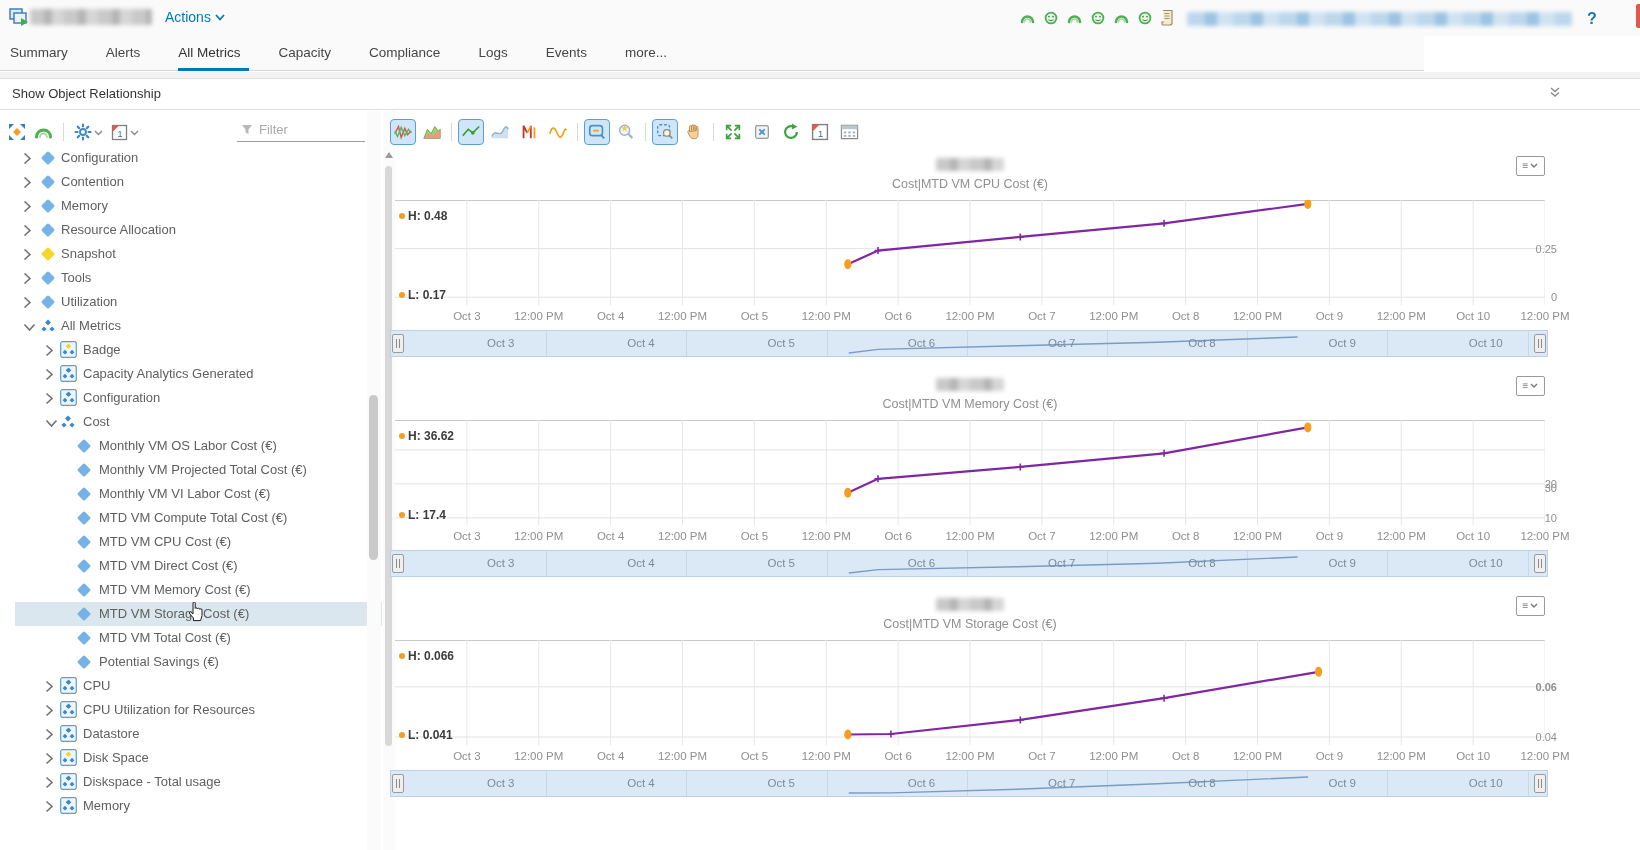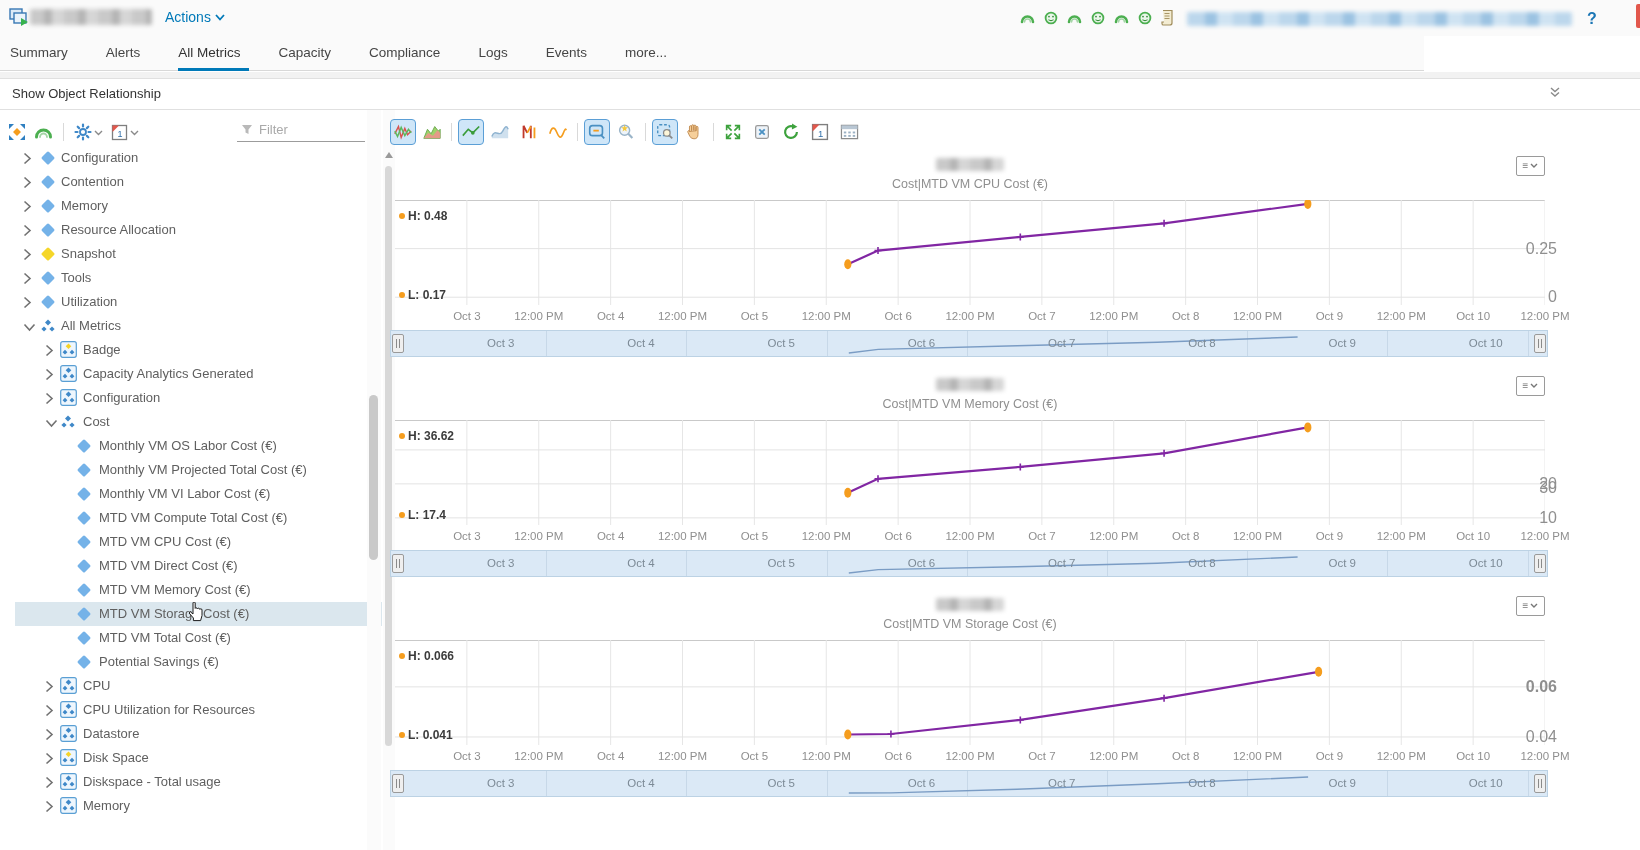--- a/index.html
+++ b/index.html
@@ -68,21 +68,21 @@
   .plot{position:absolute;left:0;top:50px;width:1150px;height:105px;}
   .plot-svg{position:absolute;left:0;top:0;}
   .vg{stroke:#e6e6e6;stroke-width:1;}
   .hg{stroke:#e3e3e3;stroke-width:1;}
   .tb{stroke:#c9c9c9;stroke-width:1;}
   .series{fill:none;stroke:#8126a3;stroke-width:2.2;}
   .dot{fill:#f59d1e;}
   .cross{stroke:#8126a3;stroke-width:1.6;fill:none;}
   .hl{position:absolute;left:4px;display:flex;align-items:center;gap:3px;color:#3c3c3c;font-size:12px;font-weight:bold;}
   .hl .b{width:6px;height:6px;border-radius:50%;background:#f59d1e;}
-  .ytick{position:absolute;right:-12px;transform:translateY(-50%);color:#8f8f8f;font-size:16px;padding-left:7px;}
+  .ytick{position:absolute;right:-12px;transform:translateY(-50%);color:#8f8f8f;font-size:11px;padding-left:7px;}
   .xticks{position:absolute;left:0;top:160px;width:1150px;height:14px;color:#8f8f8f;font-size:11.5px;}
   .xticks span{position:absolute;transform:translateX(-50%);white-space:nowrap;}
   .nav{position:absolute;left:-5px;top:180px;width:1158px;height:27px;background:#dbe9f6;border:1px solid #bcd2e4;box-sizing:border-box;}
   .nav .hdl{position:absolute;top:3px;width:12px;height:19px;background:#efefef;border:1px solid #9a9a9a;border-radius:2px;box-sizing:border-box;}
   .nav .hdl::before{content:"";position:absolute;left:3px;top:4px;width:1px;height:9px;background:#8a8a8a;box-shadow:3px 0 0 #8a8a8a;}
   .nav .hdl.l{left:1px;} .nav .hdl.r{right:1px;}
   .nav-svg{position:absolute;left:16px;top:0;}
   .navline{fill:none;stroke:#7a9cc4;stroke-width:1.4;}
   .navlabels{position:absolute;left:16px;top:6px;width:1122px;height:14px;color:#7c8a96;font-size:11.5px;}
   .navlabels span{position:absolute;white-space:nowrap;}

